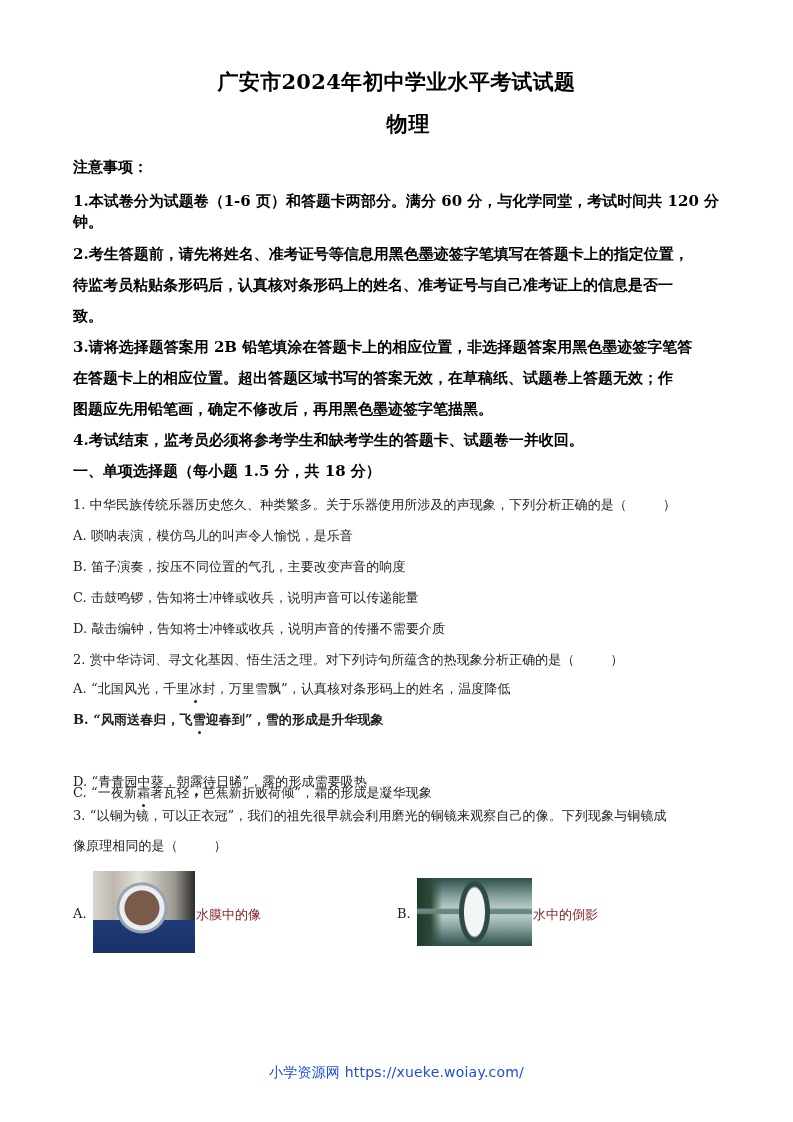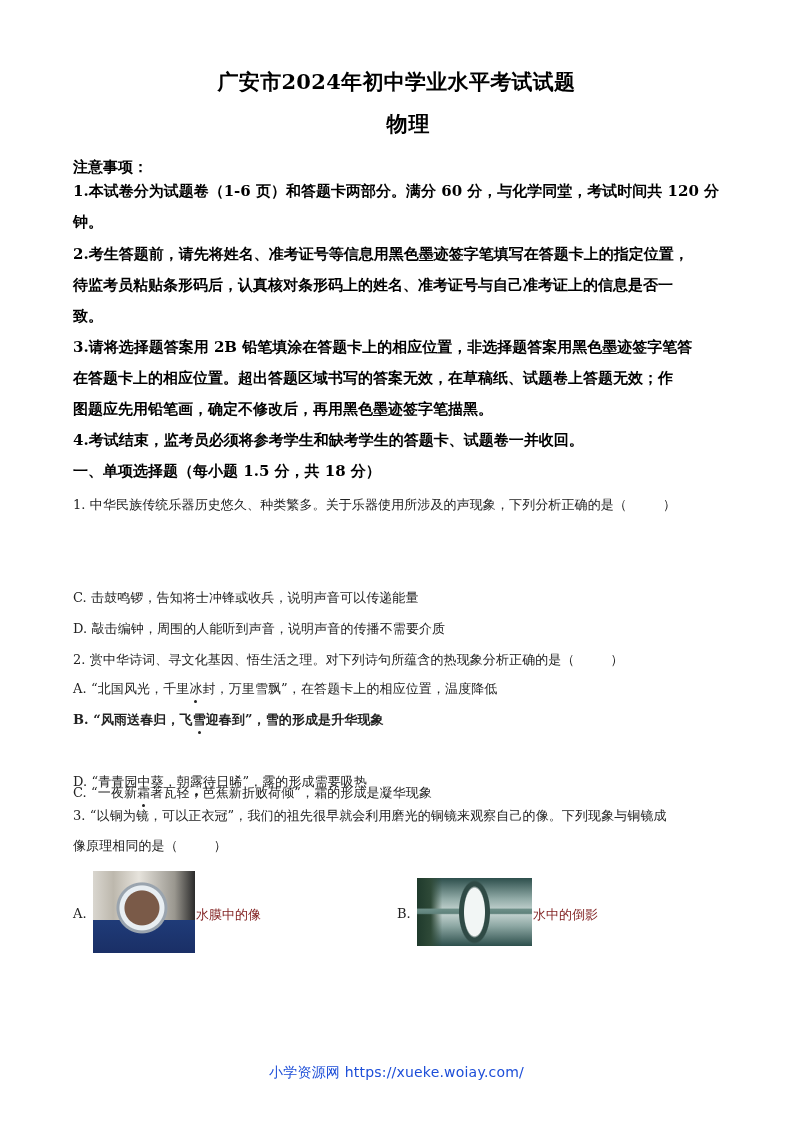--- a/index.html
+++ b/index.html
@@ -59,46 +59,48 @@
 </head>
 <body>
 
 <div class="page">
 
   <div class="title doc-title">广安市2024年初中学业水平考试试题</div>
   <div class="title subject">物理</div>
 
   <div class="line bold" style="top:158px;">注意事项：</div>
 
-  <div class="line bold" style="top:182px;">1.本试卷分为试题卷（1-6 页）和答题卡两部分。满分 60 分，与化学同堂，考试时间共 120 分</div>
+  <div class="line bold" style="top:192px;">1.本试卷分为试题卷（1-6 页）和答题卡两部分。满分 60 分，与化学同堂，考试时间共 120 分</div>
   <div class="line bold" style="top:213px;">钟。</div>
 
   <div class="line bold" style="top:245px;">2.考生答题前，请先将姓名、准考证号等信息用黑色墨迹签字笔填写在答题卡上的指定位置，</div>
   <div class="line bold" style="top:276px;">待监考员粘贴条形码后，认真核对条形码上的姓名、准考证号与自己准考证上的信息是否一</div>
   <div class="line bold" style="top:307px;">致。</div>
 
   <div class="line bold" style="top:338px;">3.请将选择题答案用 2B 铅笔填涂在答题卡上的相应位置，非选择题答案用黑色墨迹签字笔答</div>
   <div class="line bold" style="top:369px;">在答题卡上的相应位置。超出答题区域书写的答案无效，在草稿纸、试题卷上答题无效；作</div>
   <div class="line bold" style="top:400px;">图题应先用铅笔画，确定不修改后，再用黑色墨迹签字笔描黑。</div>
 
   <div class="line bold" style="top:431px;">4.考试结束，监考员必须将参考学生和缺考学生的答题卡、试题卷一并收回。</div>
 
   <div class="line bold" style="top:462px;">一、单项选择题（每小题 1.5 分，共 18 分）</div>
 
   <div class="line normal" style="top:496px;">
     <span>1. 中华民族传统乐器历史悠久、种类繁多。关于乐器使用所涉及的声现象，下列分析正确的是（</span><span class="paren-gap"></span><span>）</span>
   </div>
+  <div class="line normal" style="top:527px;">A. 唢呐表演，模仿鸟儿的叫声令人愉悦，是乐音</div>
+  <div class="line normal" style="top:558px;">B. 笛子演奏，按压不同位置的气孔，主要改变声音的响度</div>
   <div class="line normal" style="top:589px;">C. 击鼓鸣锣，告知将士冲锋或收兵，说明声音可以传递能量</div>
-  <div class="line normal" style="top:620px;">D. 敲击编钟，周围的人能听到声音，说明声音的传播不需要介质</div>
+  <div class="line normal" style="top:620px;">D. 敲击编钟，告知将士冲锋或收兵，说明声音的传播不需要介质</div>
 
   <div class="line normal" style="top:651px;">
     <span>2. 赏中华诗词、寻文化基因、悟生活之理。对下列诗句所蕴含的热现象分析正确的是（</span><span class="paren-gap"></span><span>）</span>
   </div>
   <div class="line normal" style="top:680px;">
-    <span>A. “北国风光，千里</span><span class="emph">冰</span><span>封，万里雪飘”，在答题卡上的相应位置，温度降低</span>
+    <span>A. “北国风光，千里</span><span class="emph">冰</span><span>封，万里雪飘”，认真核对条形码上的姓名，温度降低</span>
   </div>
   <div class="line normal" style="top:711px;font-weight:bold;">
     <span>B. “风雨送春归，飞</span><span class="emph">雪</span><span>迎春到”，雪的形成是升华现象</span>
   </div>
   <div class="line normal" style="top:784px;">
     <span>C. “一夜新</span><span class="emph">霜</span><span>著瓦轻，芭蕉新折败荷倾”，霜的形成是凝华现象</span>
   </div>
   <div class="line normal" style="top:773px;">
     <span>D. “青青园中葵，朝</span><span class="emph">露</span><span>待日晞”，露的形成需要吸热</span>
   </div>

